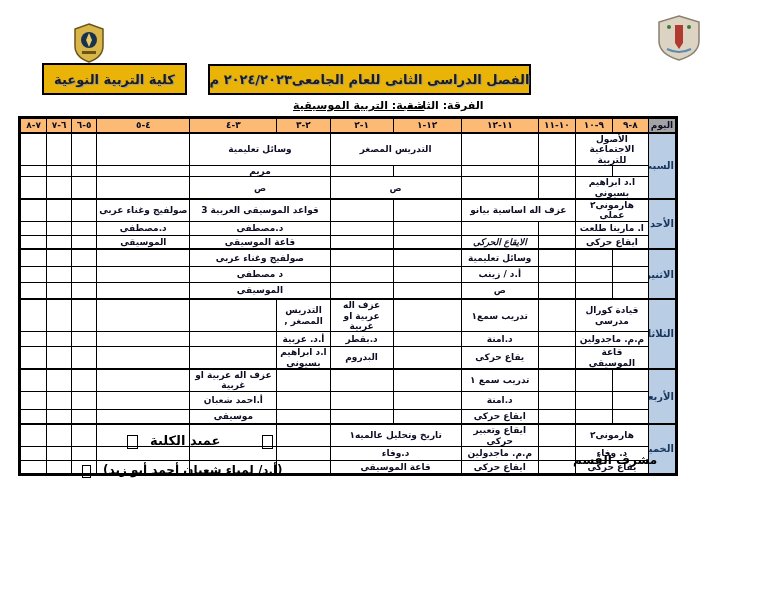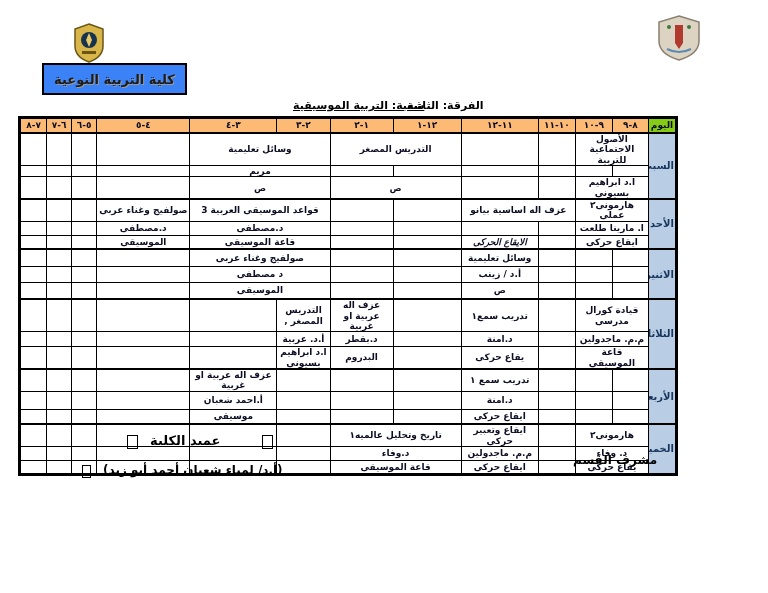--- a/index.html
+++ b/index.html
@@ -1,32 +1,32 @@
 <!DOCTYPE html>
 <html lang="ar"><head>
 <meta charset="utf-8">
 <style>
   html,body{margin:0;padding:0;background:#e9e9e9;}
   .page{position:relative;width:768px;height:593px;background:#ffffff;overflow:hidden;
         font-family:"DejaVu Sans", sans-serif;}
   .abs{position:absolute;}
   
-  .banner{position:absolute;border:2px solid #000;background:#3b82f6;color:#1c1c1c;
+  .banner{position:absolute;border:2px solid #000;background:#eab308;color:#1c1c1c;
           font-weight:bold;display:flex;align-items:center;justify-content:center;
           text-shadow:1px 1px 0 #9a9a9a;white-space:nowrap;direction:rtl;}
   .sub-label{position:absolute;font-weight:bold;font-size:11px;color:#000;direction:rtl;white-space:nowrap;}
   
   .sched-wrap{position:absolute;left:18px;top:116px;}
   table.sched{border-collapse:collapse;table-layout:fixed;width:660px;direction:rtl;
               border:3px solid #000;}
   table.sched th, table.sched td{border:1px solid #000;text-align:center;vertical-align:middle;
               padding:0 1px;font-size:9px;font-weight:bold;color:#0d0d24;line-height:1.15;
               overflow:hidden;}
   table.sched thead th{background:#fdba74;height:13px;}
-  table.sched thead th.day-h{background:#84cc16;}
+  table.sched thead th.day-h{background:#a3a3a3;}
   table.sched td.day{background:#b9cde5;color:#17365d;font-size:10px;}
   table.sched tr.day-start > td{border-top:2px solid #000;}
   table.sched td.it{font-style:italic;}
   
   .sig{position:absolute;display:flex;align-items:flex-start;gap:12px;font-weight:bold;
        color:#000;white-space:nowrap;}
   .sig .txt{direction:rtl;}
   .cbox{display:inline-block;width:9px;height:12px;border:1.5px solid #000;margin-top:2px;}
   .plain-sig{position:absolute;font-weight:bold;font-size:12px;color:#000;direction:rtl;white-space:nowrap;}
 </style>
@@ -49,20 +49,23 @@
       <path d="M22 1 L42 7 V26 Q42 39 22 45 Q2 39 2 26 V7 Z" fill="#ddd3c2" stroke="#8a8070" stroke-width="1.5"></path>
       <path d="M18 10 h8 v18 l-4 6 l-4 -6 Z" fill="#b03a2e"></path>
       <circle cx="12" cy="12" r="2" fill="#3c7a3c"></circle>
       <circle cx="32" cy="12" r="2" fill="#3c7a3c"></circle>
       <path d="M10 34 q12 6 24 0" stroke="#5b8bb0" stroke-width="2" fill="none"></path>
     </svg>
   </div>
 
   <div class="banner" style="left:42px;top:63px;width:141px;height:28px;font-size:13px;">
     <span>كلية التربية النوعية</span>
+  </div>
+  <div class="banner" style="left:208px;top:64px;width:319px;height:27px;font-size:13px;">
+    <span>الفصل الدراسى الثانى للعام الجامعى٢٠٢٤/٢٠٢٣ م</span>
   </div>
 
   <div class="sub-label" style="left:407px;top:99px;">الفرقة: الثانية</div>
   <div class="sub-label" style="left:293px;top:99px;text-decoration:underline;">شعبة: التربية الموسيقية</div>
 
   <div class="sched-wrap">
     <table class="sched">
       <colgroup>
           <col style="width: 28px;">
           <col style="width: 36px;">

